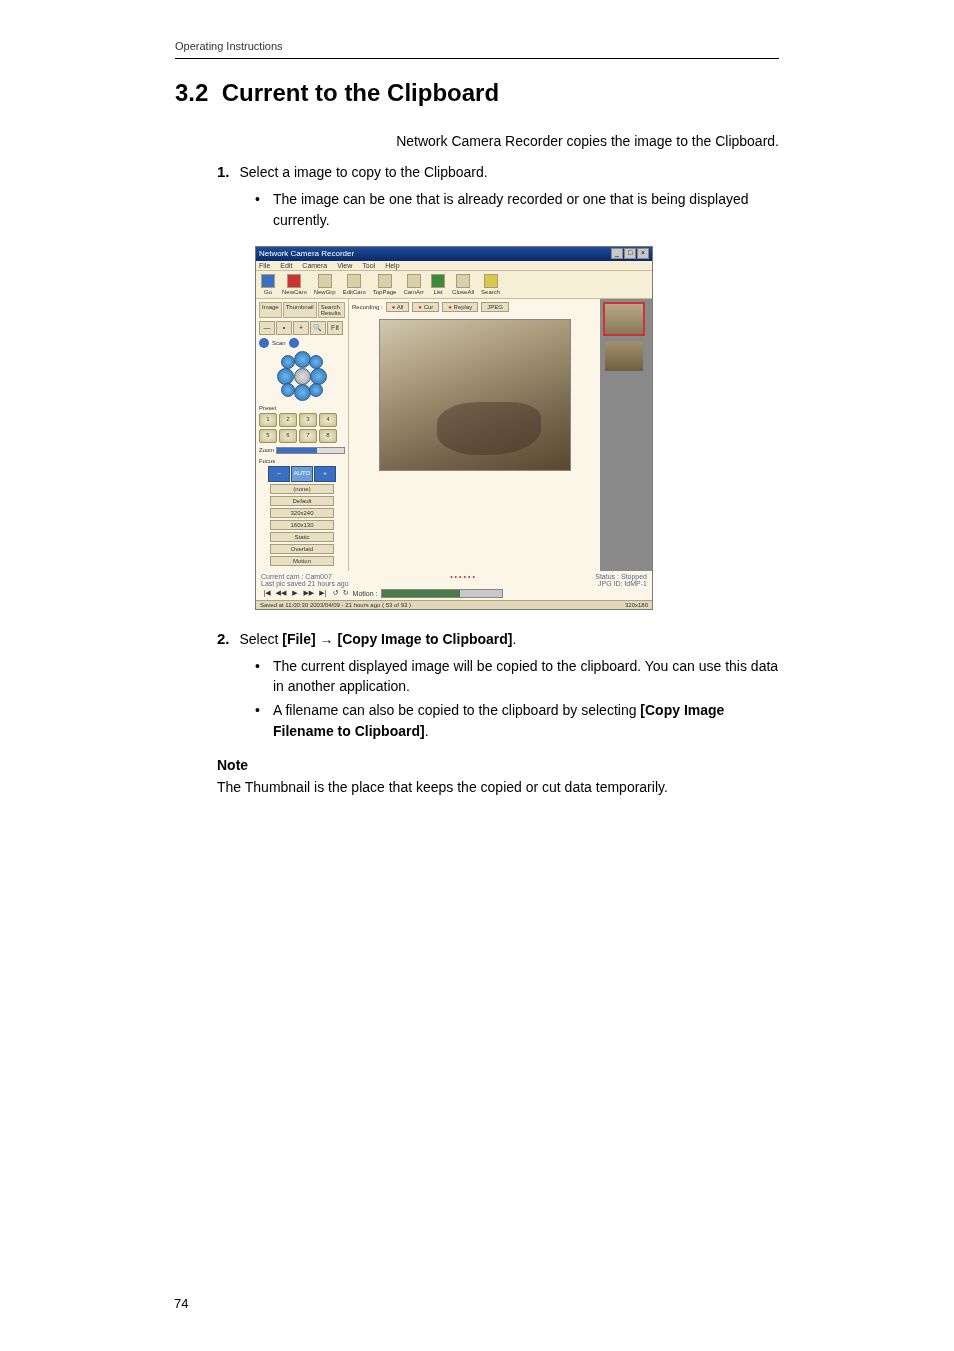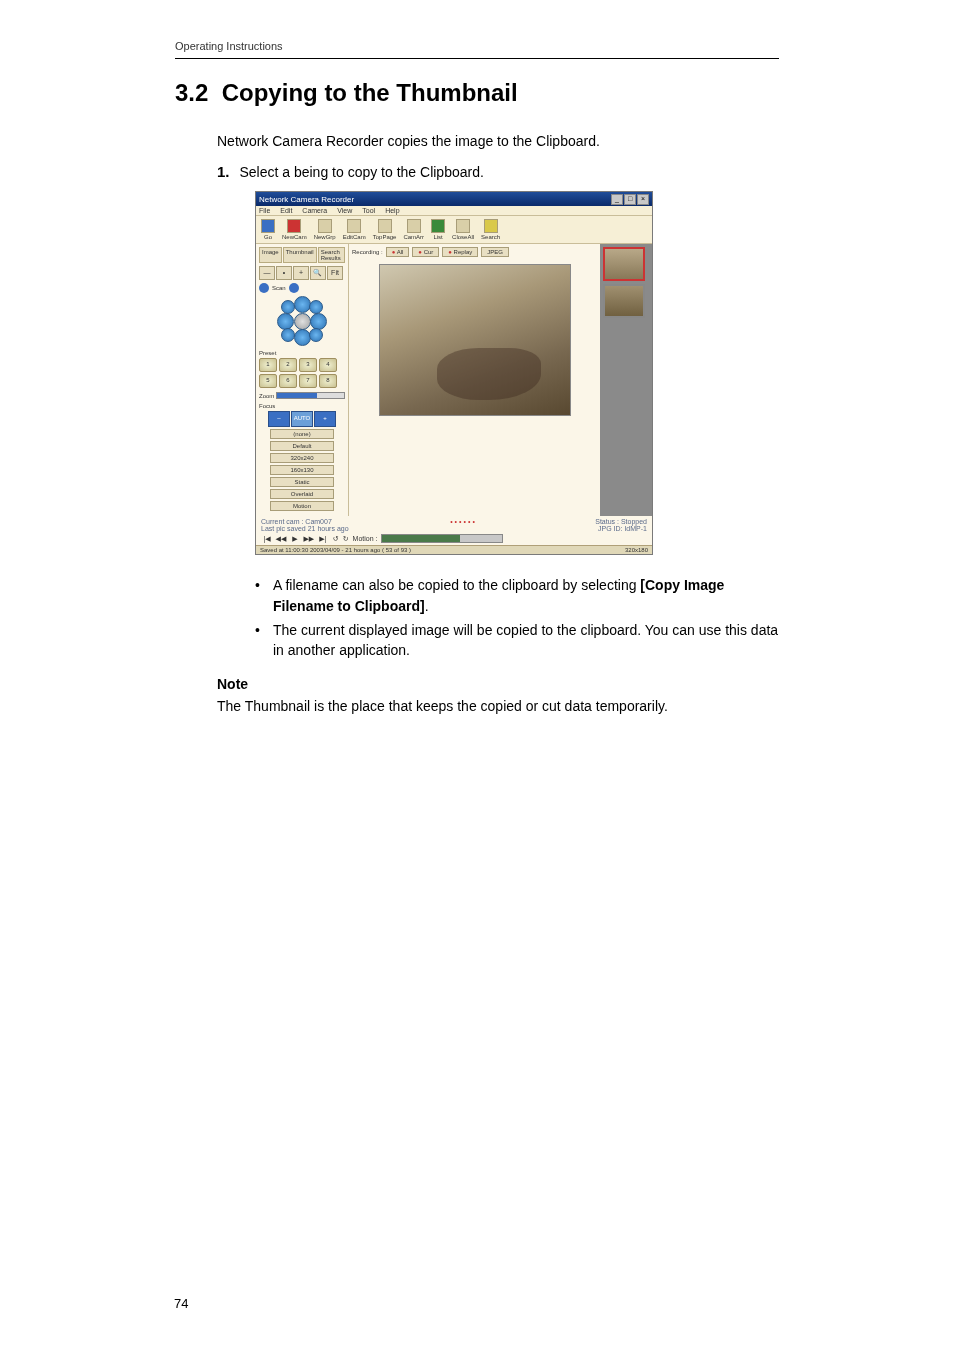--- a/index.html
+++ b/index.html
@@ -35,20 +35,21 @@
       font-size: 24px;
       font-weight: bold;
       color: #000;
       margin: 18px 0 24px 0;
     }
     .intro-text {
       font-size: 14px;
       margin-left: 42px;
       margin-bottom: 12px;
       line-height: 1.45;
+      text-align: right;
     }
     .step {
       margin-left: 42px;
       margin-bottom: 8px;
     }
     .step-num {
       font-size: 15px;
       font-weight: bold;
       display: inline-block;
       width: 18px;
@@ -261,29 +262,32 @@
   </style>
 </head>
 <body>
 
 <div class="page">
   <div class="header-line">Operating Instructions</div>
   <hr class="top-rule">
 
   <div class="content">
     <h2 class="section-title">
-      <span>3.2</span>&nbsp;&nbsp;<span>Copying to the Thumbnail</span>
+      <span>3.2</span>&nbsp;&nbsp;<span>Current to the Clipboard</span>
     </h2>
 
     <p class="intro-text">Network Camera Recorder copies the image to the Clipboard.</p>
 
     <div class="step">
       <span class="step-num">1.</span>
-      <span class="step-text">Select a being to copy to the Clipboard.</span>
+      <span class="step-text">Select a image to copy to the Clipboard.</span>
     </div>
+    <ul class="bullet-list">
+      <li>The image can be one that is already recorded or one that is being displayed currently.</li>
+    </ul>
 
     <div class="screenshot-wrap">
       <div class="app-window">
         <div class="titlebar">
           <span>Network Camera Recorder</span>
           <span class="title-btns">
             <span>_</span>
             <span>□</span>
             <span>×</span>
           </span>
@@ -439,25 +443,31 @@
             <div class="pbar"></div>
           </div>
         </div>
         <div class="bottom-bar">
           <span>Saved at 11:00:30 2003/04/09 - 21 hours ago ( 53 of 93 )</span>
           <span>320x180</span>
         </div>
       </div>
     </div>
 
+    <div class="step">
+      <span class="step-num">2.</span>
+      <span class="step-text">
+        <span>Select </span><b>[File]</b><span class="arrow"> → </span><b>[Copy Image to Clipboard]</b><span>.</span>
+      </span>
+    </div>
     <ul class="bullet-list">
+      <li>The current displayed image will be copied to the clipboard. You can use this data in another application.</li>
       <li>
         <span>A filename can also be copied to the clipboard by selecting </span><b>[Copy Image Filename to Clipboard]</b><span>.</span>
       </li>
-      <li>The current displayed image will be copied to the clipboard. You can use this data in another application.</li>
     </ul>
 
     <div class="note-section">
       <div class="note-label">Note</div>
       <div class="note-text">The Thumbnail is the place that keeps the copied or cut data temporarily.</div>
     </div>
   </div>
 
   <div class="page-num">74</div>
 </div>

